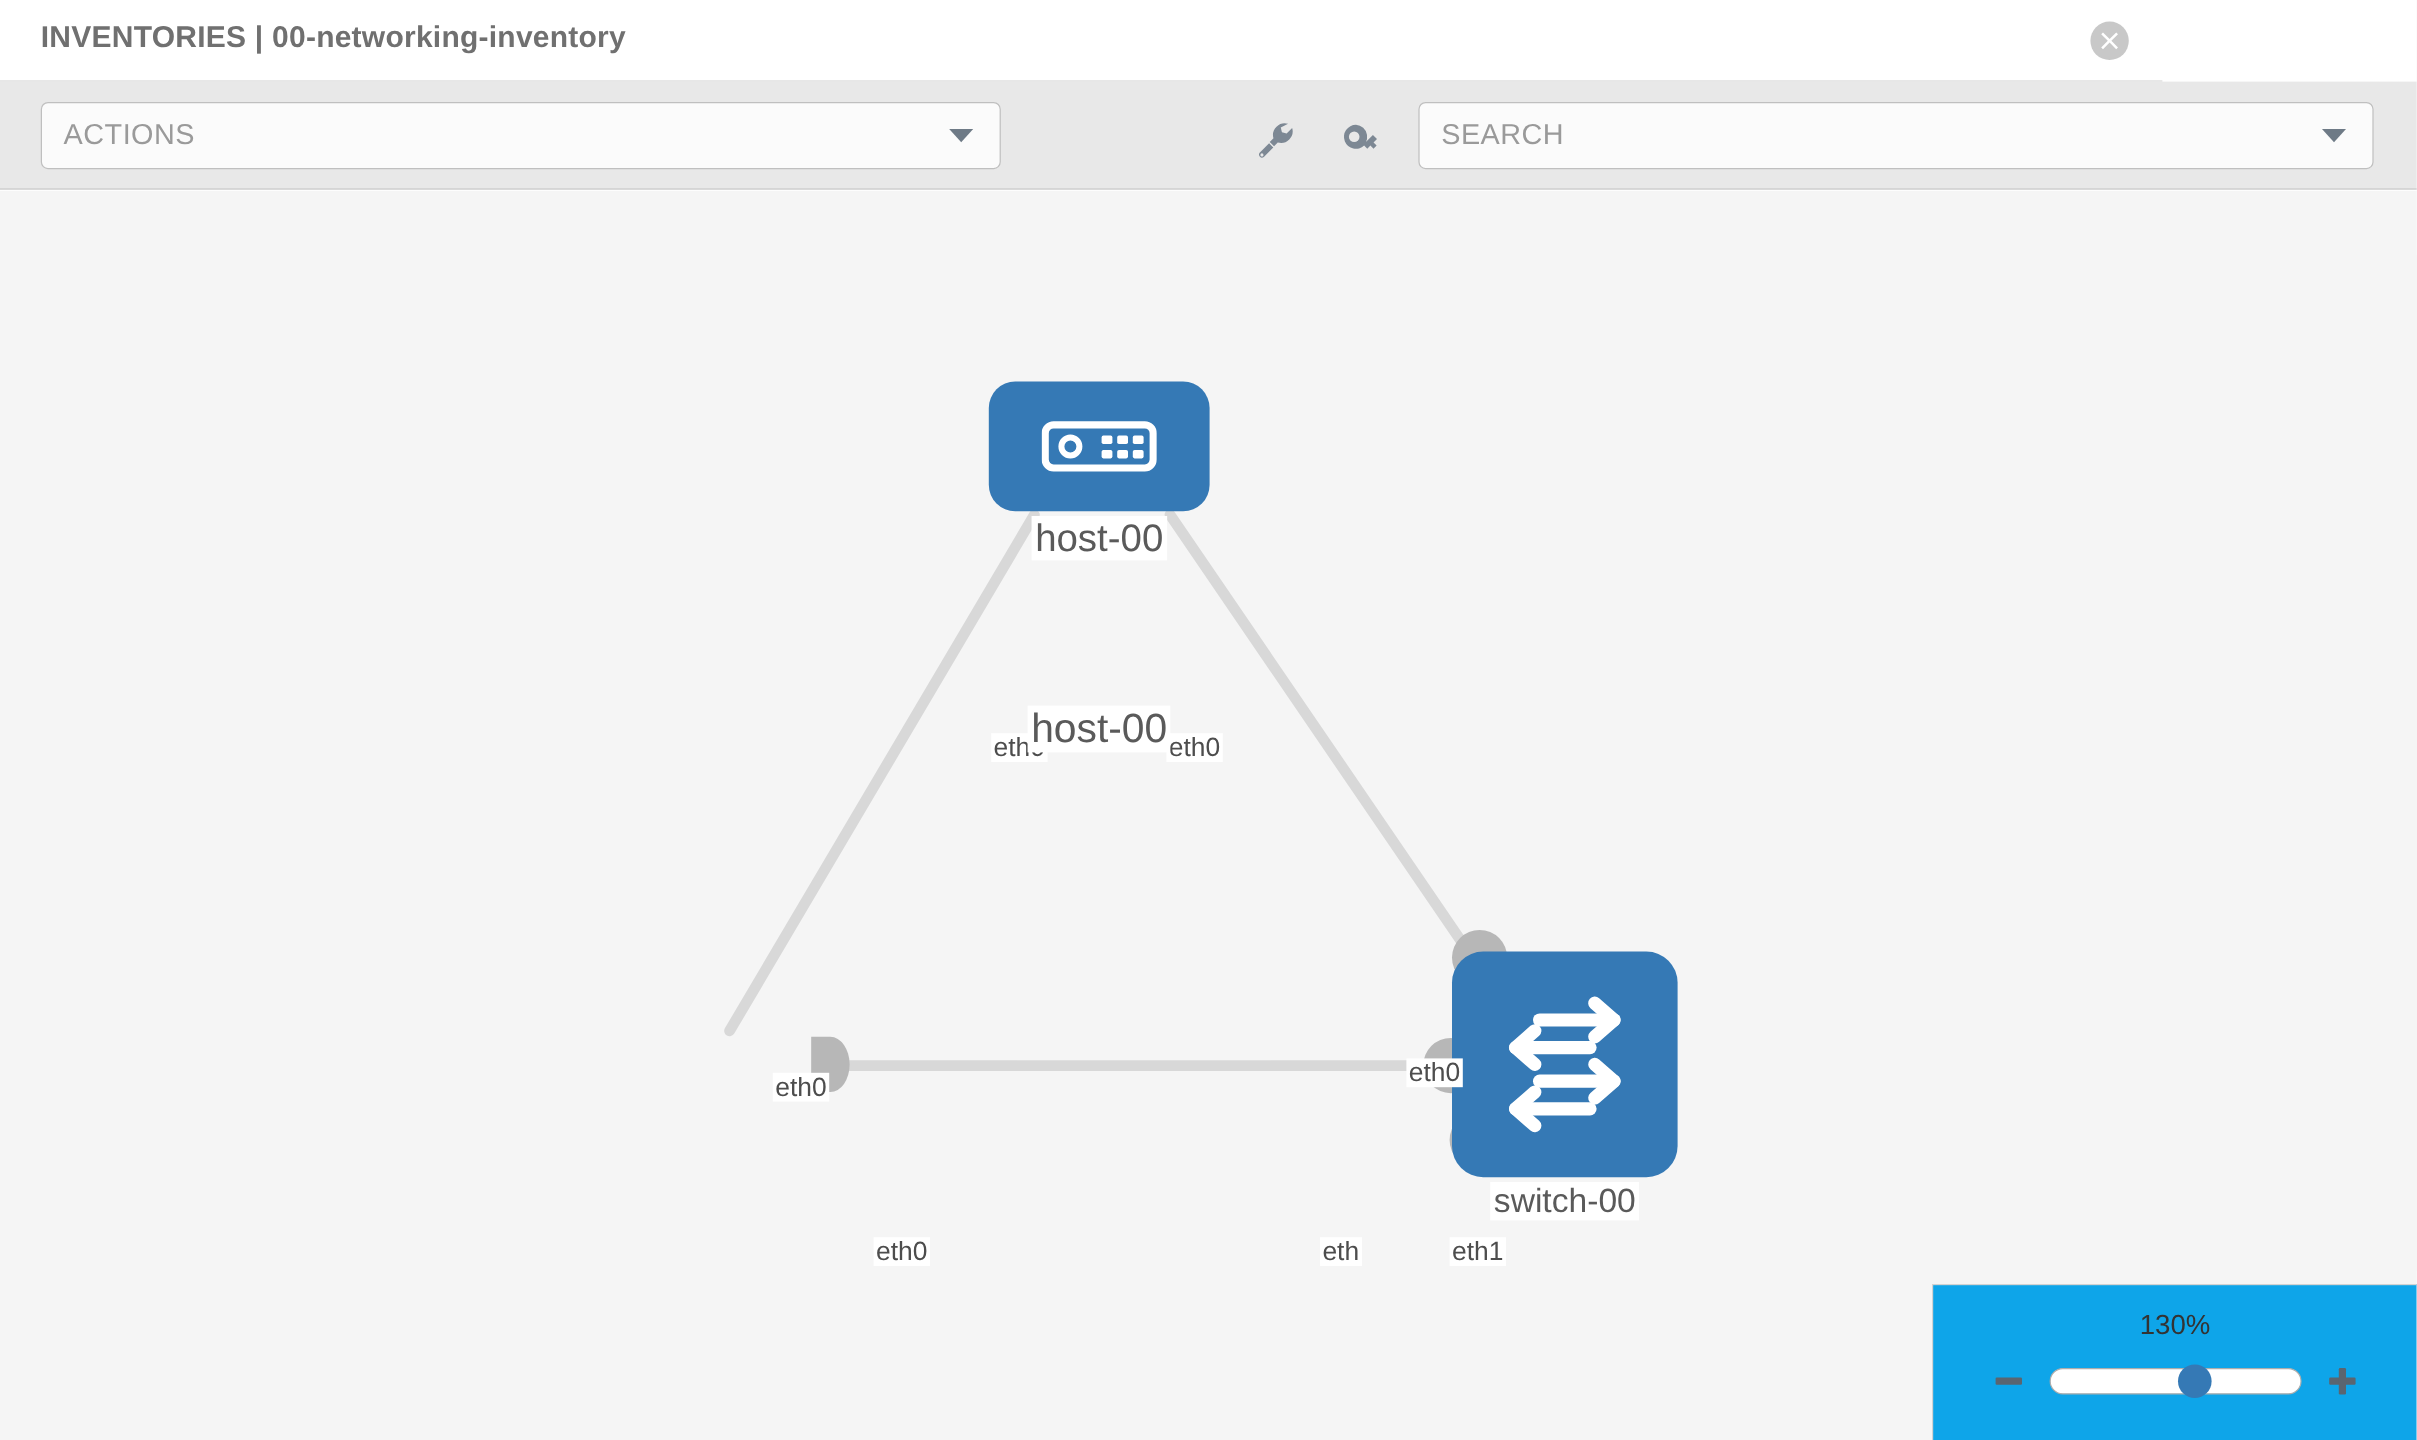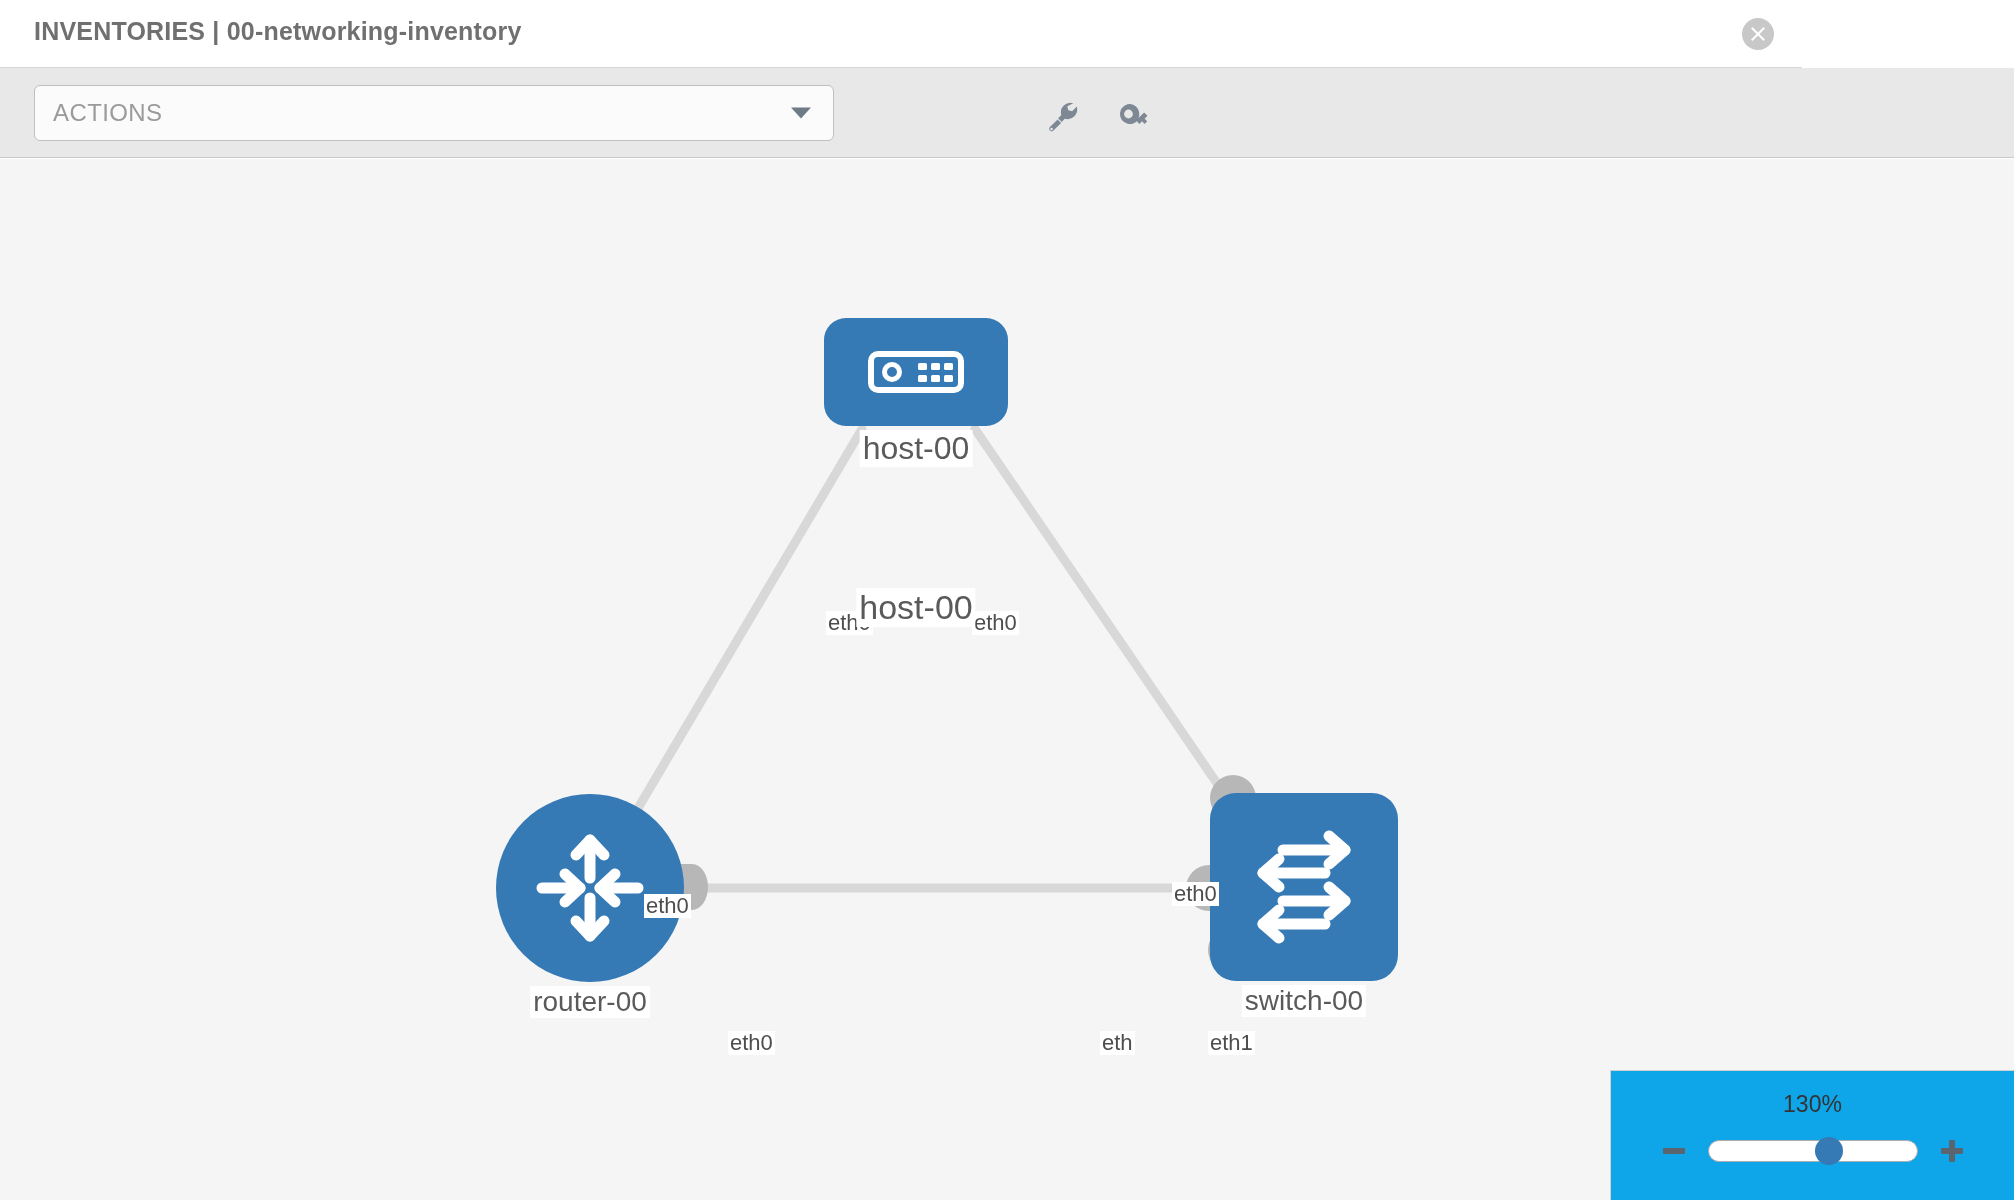--- a/index.html
+++ b/index.html
@@ -163,20 +163,24 @@
 
     <div class="tool-icon" id="key-btn">
       <svg width="44" height="36" viewBox="0 0 44 36" aria-hidden="true">
         <g fill="#7d8894">
           <path d="M18 6 a10 10 0 1 0 6.8 17.3 l2.6 2.6 2.6 -2.6 2.6 2.6 2.6 -2.6 -2.6 -2.6 2.9 -2.9 -3.4 -3.4 -10.7 10.7 A10 10 0 0 0 18 6 z"></path>
           <circle cx="16.5" cy="16" r="4.4" fill="#e8e8e8"></circle>
         </g>
       </svg>
     </div>
 
+    <div class="select-box" id="search-select">
+      <span class="sel-label">SEARCH</span>
+      <span class="caret"></span>
+    </div>
   </div>
 
   <div class="canvas">
     <div class="topology">
 
       <svg width="2014" height="1041" style="position:absolute;left:0;top:0;" aria-hidden="true">
         <g stroke="#d8d8d8" stroke-width="9" fill="none" stroke-linecap="round">
           <line x1="862" y1="270" x2="608" y2="700"></line>
           <line x1="975" y1="270" x2="1255" y2="680"></line>
           <line x1="690" y1="729" x2="1222" y2="729"></line>
@@ -199,37 +203,20 @@
               <rect x="76" y="15" width="9" height="7" rx="1.5"></rect>
               <rect x="50" y="27" width="9" height="7" rx="1.5"></rect>
               <rect x="63" y="27" width="9" height="7" rx="1.5"></rect>
               <rect x="76" y="27" width="9" height="7" rx="1.5"></rect>
             </g>
           </svg>
         </div>
         <div class="node-label" style="top:112px; font-size:32px;">host-00</div>
       </div>
 
-      <div class="node" style="left:496px; top:635px; width:188px; height:188px;">
-        <div class="node-shape circle">
-          <svg width="116" height="116" viewBox="0 0 116 116" aria-hidden="true">
-            <g stroke="#ffffff" stroke-width="11" stroke-linecap="round" stroke-linejoin="round" fill="none">
-              <line x1="58" y1="10" x2="58" y2="48"></line>
-              <polyline points="44,25 58,10 72,25"></polyline>
-              <line x1="58" y1="106" x2="58" y2="68"></line>
-              <polyline points="44,91 58,106 72,91"></polyline>
-              <line x1="10" y1="58" x2="48" y2="58"></line>
-              <polyline points="33,44 48,58 33,72"></polyline>
-              <line x1="106" y1="58" x2="68" y2="58"></line>
-              <polyline points="83,44 68,58 83,72"></polyline>
-            </g>
-          </svg>
-        </div>
-        <div class="node-label" style="top:192px;">router-00</div>
-      </div>
 
       <div class="node" style="left:1210px; top:634px; width:188px; height:188px;">
         <div class="node-shape square">
           <svg width="118" height="118" viewBox="0 0 118 118" aria-hidden="true">
             <g stroke="#ffffff" stroke-width="11" stroke-linecap="round" stroke-linejoin="round" fill="none">
               <line x1="38" y1="22" x2="100" y2="22"></line>
               <polyline points="84,8 100,22 84,36"></polyline>
               <line x1="80" y1="45" x2="18" y2="45"></line>
               <polyline points="34,31 18,45 34,59"></polyline>
               <line x1="38" y1="73" x2="100" y2="73"></line>

